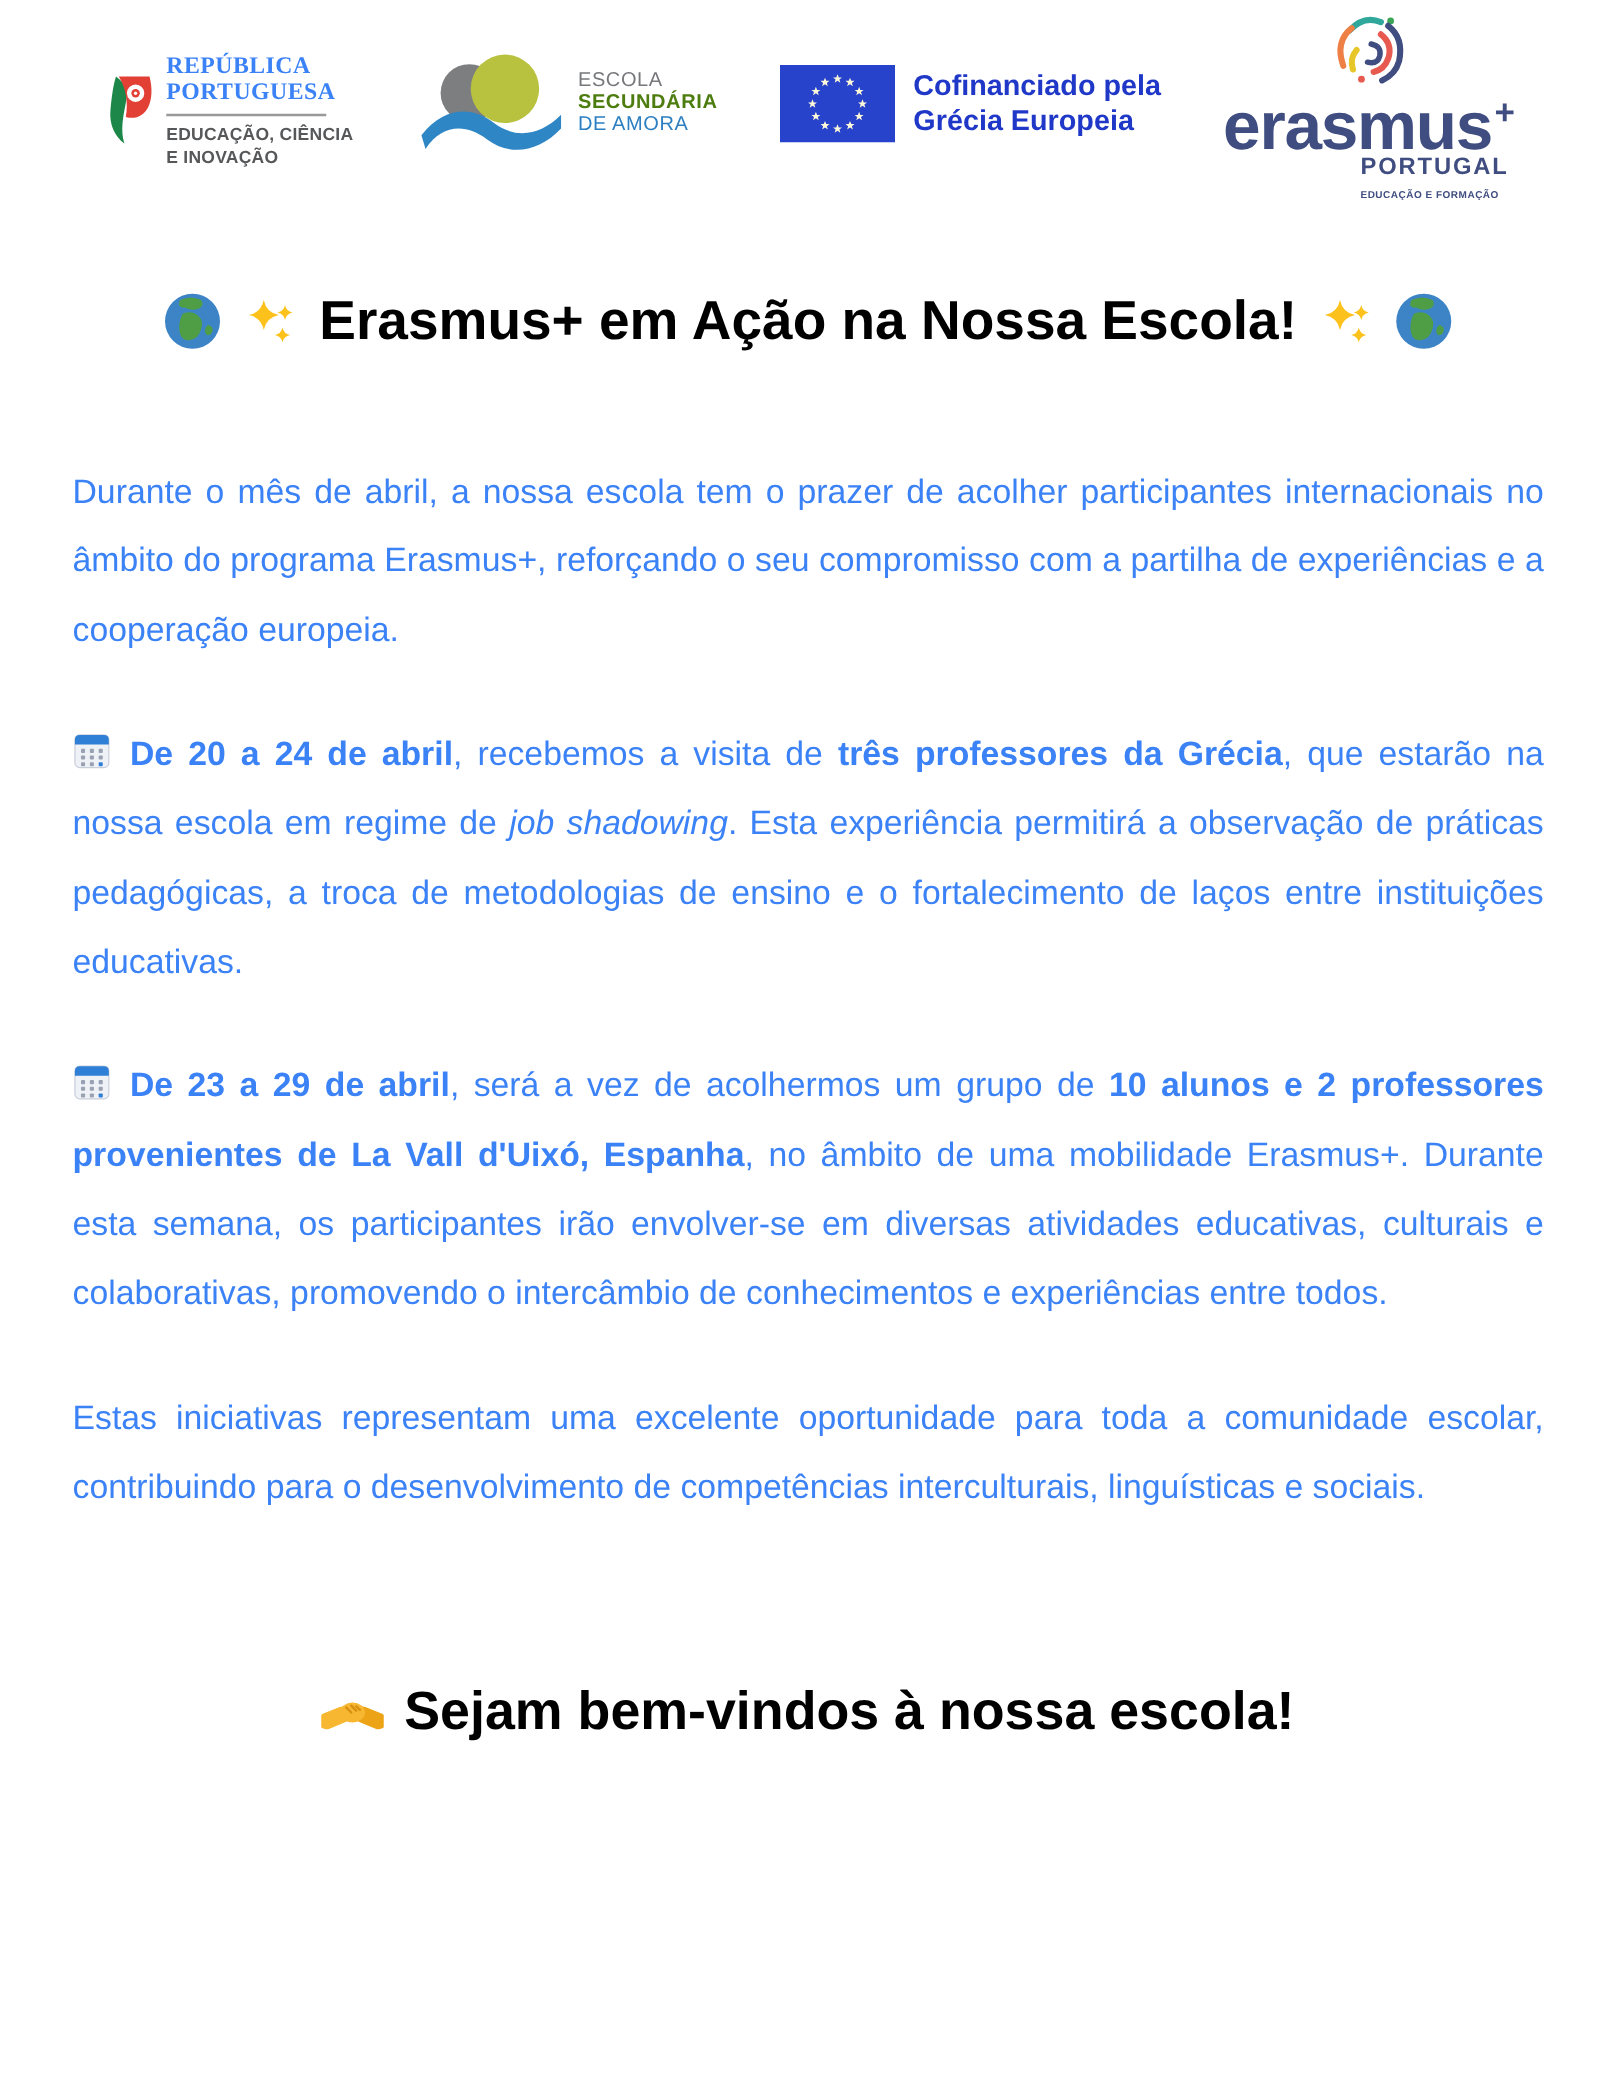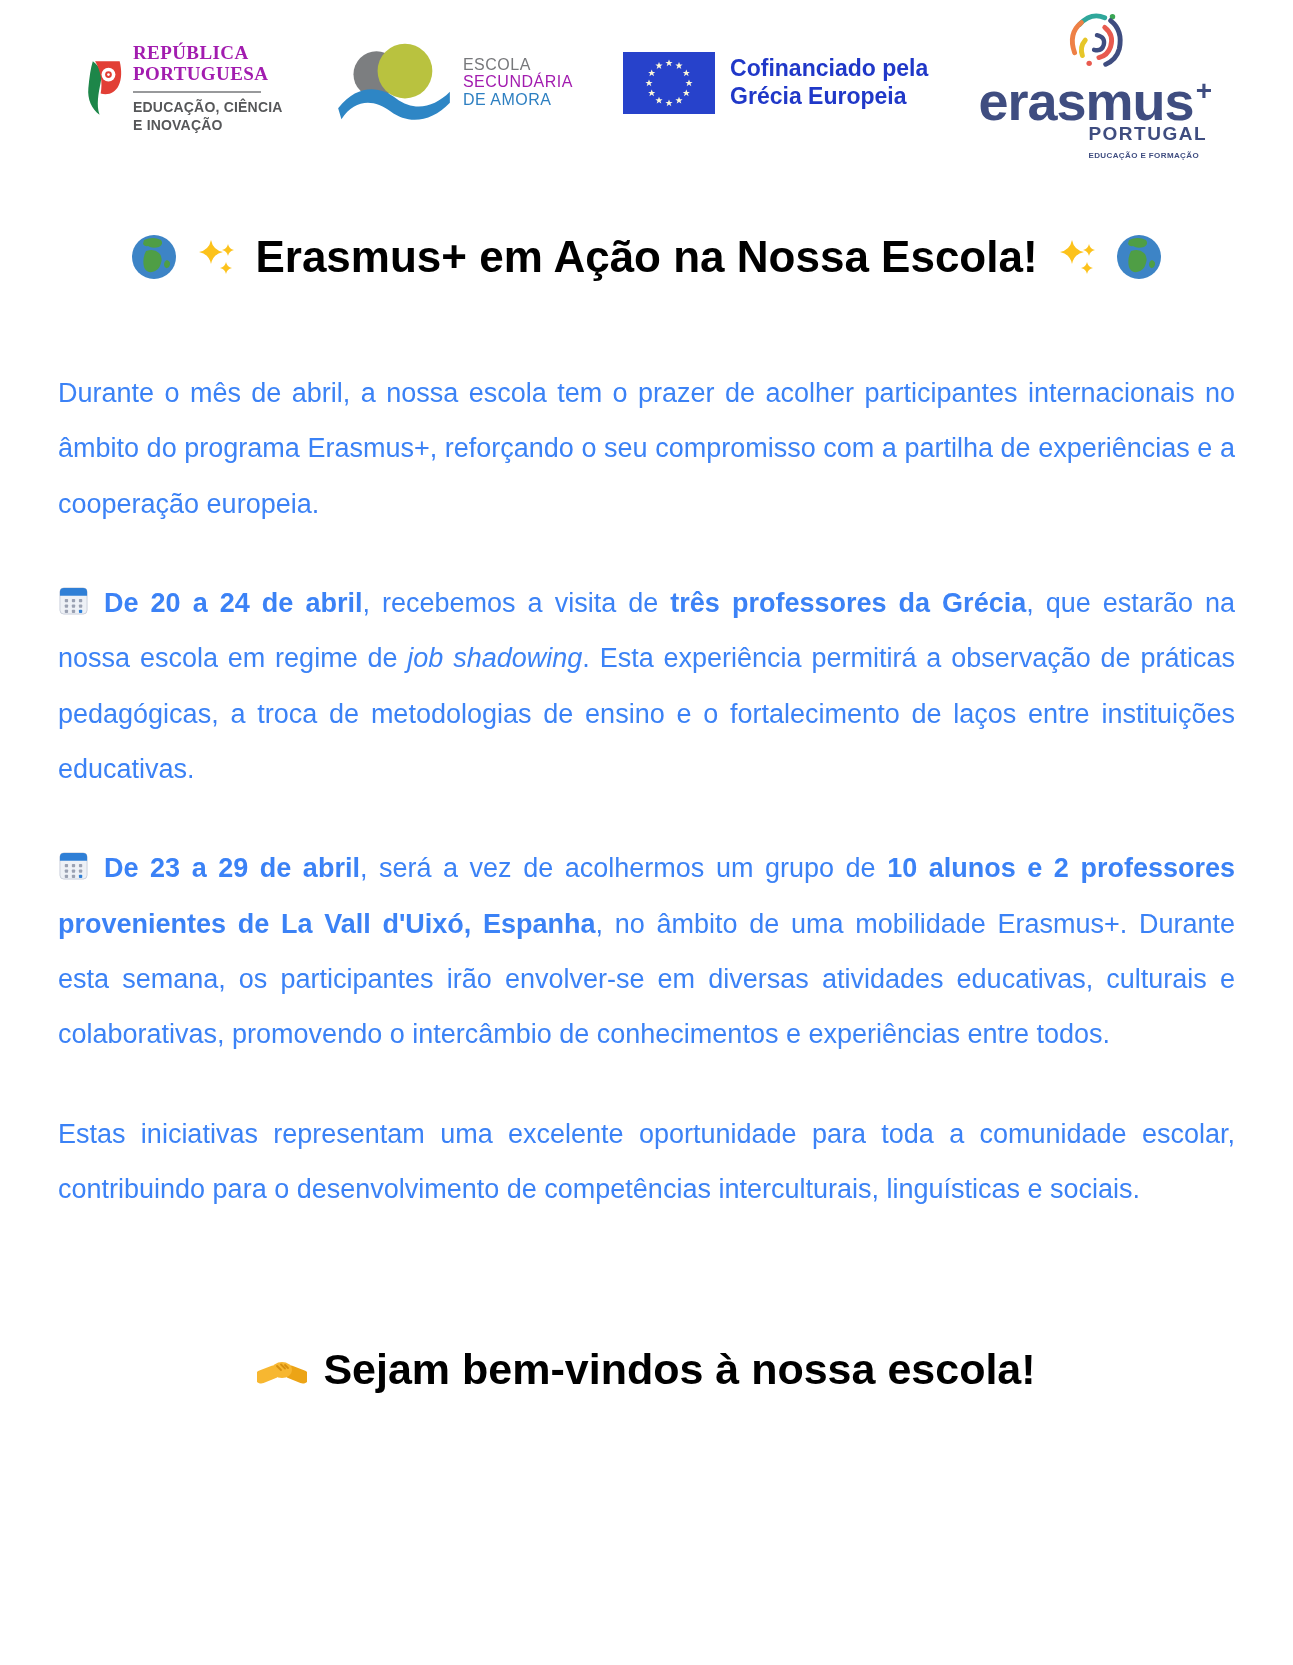--- a/index.html
+++ b/index.html
@@ -10,28 +10,28 @@
   }
   .page { width:1293px; overflow:hidden; }
 
   
   .logos { display:flex; justify-content:space-between; align-items:flex-start;
            padding:0 82px 0 85px; height:158px; }
   .logo { display:flex; align-items:center; }
 
   .republica { margin-top:42px; gap:10px; }
   .pt-title { font-family:"Liberation Serif", serif; font-weight:700; font-size:19px;
-              line-height:1.12; color:#a21caf; letter-spacing:.4px; }
+              line-height:1.12; color:#3b82f6; letter-spacing:.4px; }
   .pt-divider { border:none; border-top:2px solid #98999b; margin:6px 0 5px; width:128px; }
   .pt-sub { font-size:14px; font-weight:700; color:#565759; line-height:1.3; letter-spacing:.2px; }
 
   .school { margin-top:36px; gap:8px; }
   .school-text { font-size:16px; line-height:1.1; font-weight:400; letter-spacing:.5px; }
   .school-l1 { color:#77787b; }
-  .school-l2 { color:#a21caf; }
+  .school-l2 { color:#4d7c0f;font-weight:bold; }
   .school-l3 { color:#2d7fc1; }
 
   .eu { margin-top:52px; gap:15px; }
   .eu-text { font-size:23px; font-weight:700; color:#2038c8; line-height:1.2; }
 
   .erasmus { margin-top:8px; flex-direction:column; align-items:center; gap:0; }
   .erasmus-word { font-size:54px; font-weight:700; color:#3f4d80; line-height:.95; letter-spacing:-1px; }
   .erasmus-plus { font-size:28px; vertical-align:20px; margin-left:2px; }
   .erasmus-row2 { display:flex; align-items:flex-start; gap:6px; margin-top:-4px; align-self:flex-end; margin-right:4px;flex-direction:column; }
   .erasmus-country { font-size:19px; font-weight:700; letter-spacing:1.5px; color:#3f4d80; }

